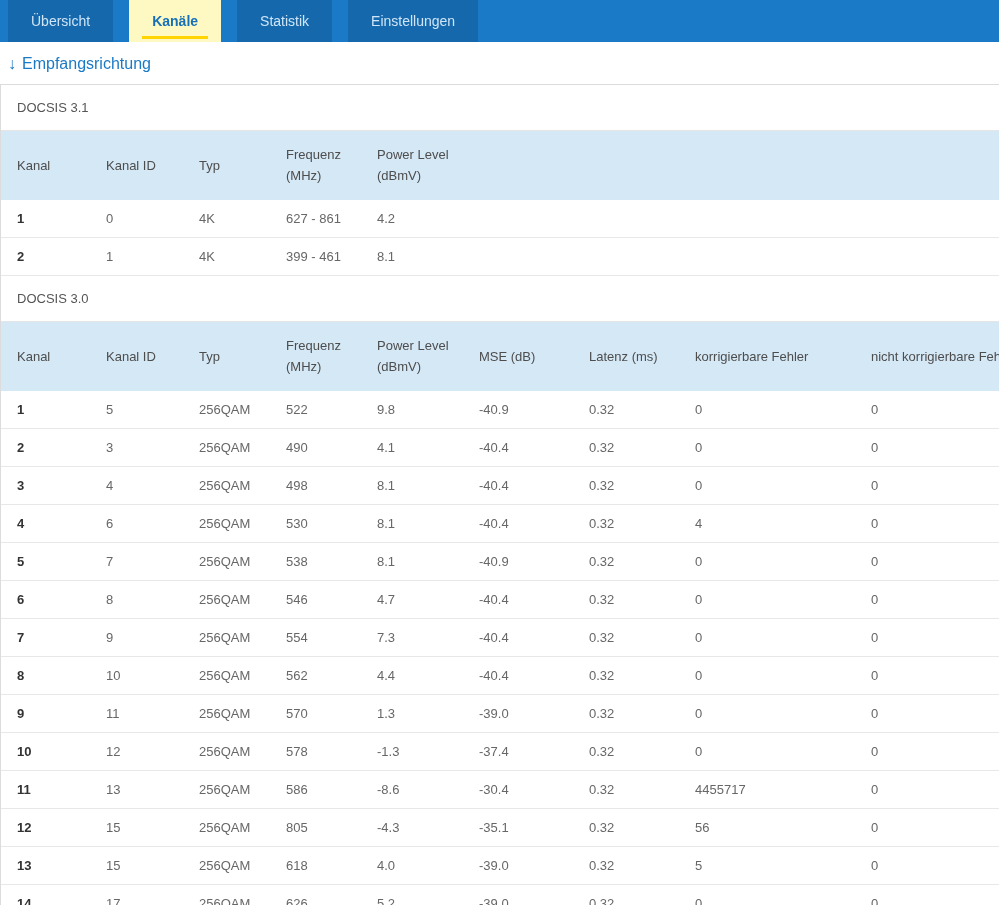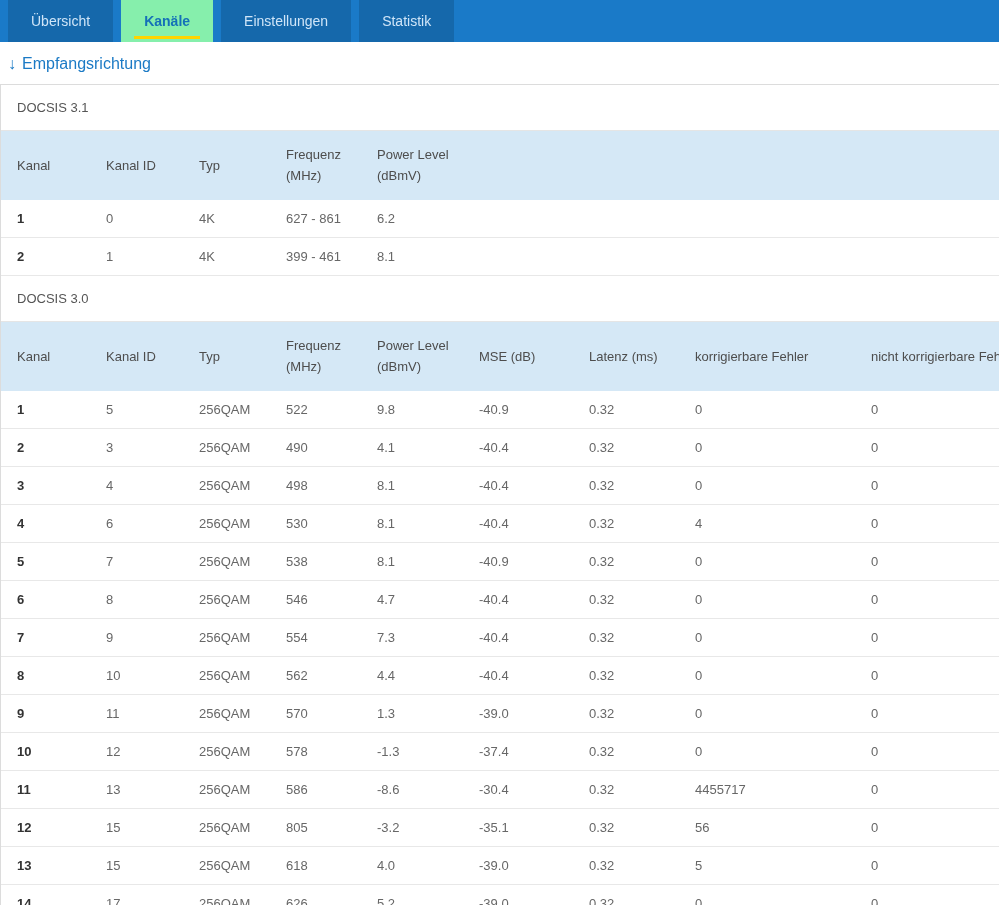--- a/index.html
+++ b/index.html
@@ -15,35 +15,35 @@
   .navbar {
     background: #1a7ac8;
     height: 42px;
     display: flex;
     align-items: stretch;
   }
   .tabs {
     display: flex;
     align-items: stretch;
     padding-left: 8px;
-    gap: 8px;
+    gap: 16px;
   }
   .tab {
     display: flex;
     align-items: center;
     padding: 0 23px;
     background: #1568ab;
     color: #cfe5f8;
     font-size: 14px;
     cursor: pointer;
     position: relative;
     white-space: nowrap;
   }
   .tab.active {
-    background: #86efac;
+    background: #fef9c3;
     color: #1570b8;
     font-weight: 700;
   }
   .tab.active::after {
     content: "";
     position: absolute;
     left: 13px;
     right: 13px;
     bottom: 3px;
     height: 3px;
@@ -105,22 +105,22 @@
     font-weight: 700;
   }
 </style>
 </head>
 <body>
 
 <div class="navbar">
   <div class="tabs">
       <div class="tab">Übersicht</div>
       <div class="tab active">Kanäle</div>
+      <div class="tab">Statistik</div>
       <div class="tab">Einstellungen</div>
-      <div class="tab">Statistik</div>
     </div>
 </div>
 
 <div class="content">
 
   <div class="section-heading">
     <span>↓</span>
     <span>Empfangsrichtung</span>
   </div>
 
@@ -156,21 +156,21 @@
             <th></th>
           </tr>
       </tbody>
 
       <tbody>
           <tr class="data-row">
             <td>1</td>
             <td>0</td>
             <td>4K</td>
             <td>627 - 861</td>
-            <td>6.2</td>
+            <td>4.2</td>
             <td></td>
             <td></td>
             <td></td>
             <td></td>
           </tr>
           <tr class="data-row">
             <td>2</td>
             <td>1</td>
             <td>4K</td>
             <td>399 - 461</td>
@@ -321,21 +321,21 @@
             <td>-30.4</td>
             <td>0.32</td>
             <td>4455717</td>
             <td>0</td>
           </tr>
           <tr class="data-row">
             <td>12</td>
             <td>15</td>
             <td>256QAM</td>
             <td>805</td>
-            <td>-3.2</td>
+            <td>-4.3</td>
             <td>-35.1</td>
             <td>0.32</td>
             <td>56</td>
             <td>0</td>
           </tr>
           <tr class="data-row">
             <td>13</td>
             <td>15</td>
             <td>256QAM</td>
             <td>618</td>

